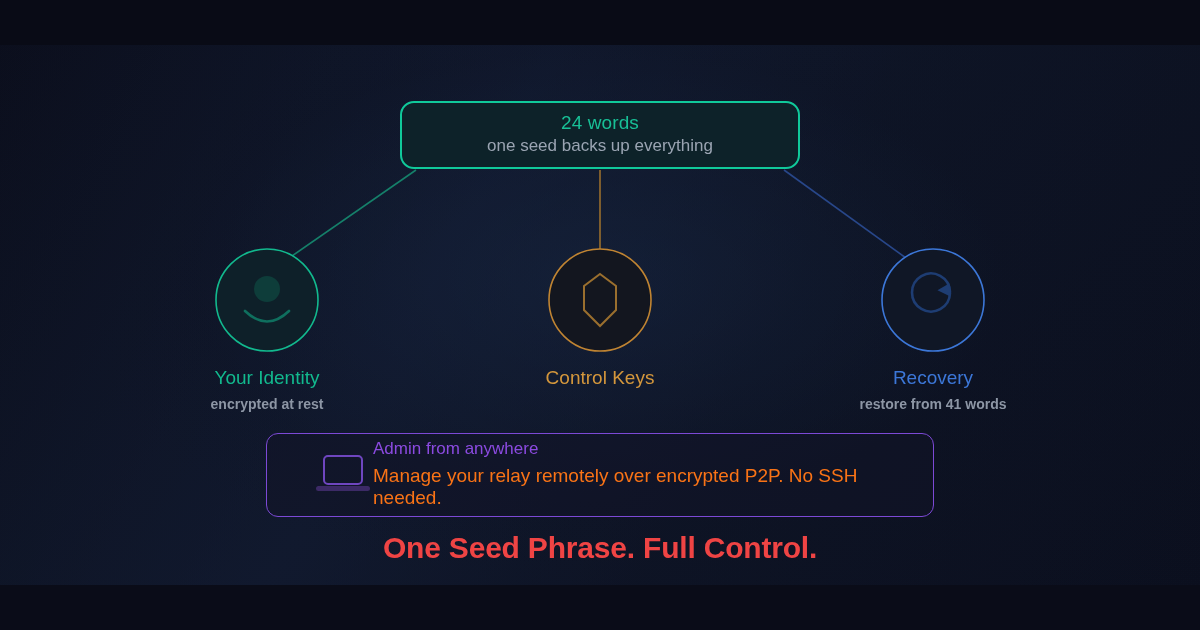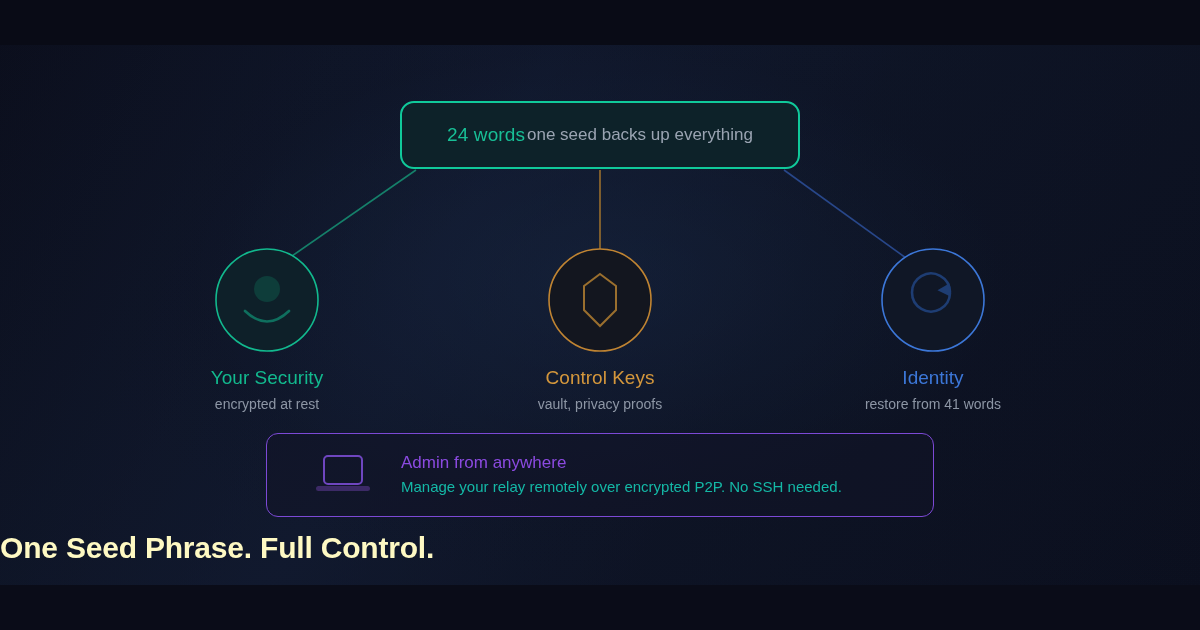--- a/index.html
+++ b/index.html
@@ -79,21 +79,21 @@
     position: absolute;
     left: 400px;
     top: 101px;
     width: 400px;
     height: 68px;
     box-sizing: border-box;
     border: 2px solid #10c99a;
     border-radius: 14px;
     background: #0d2229;
     display: flex;
-    flex-direction: row;
+    flex-direction: column;
     align-items: center;
     justify-content: center;
     gap: 2px;
   }
   .seed-title {
     color: #18bf96;
     font-size: 19px;
     letter-spacing: 0.1px;
     line-height: 1.1;
   }
@@ -117,20 +117,21 @@
   .node-label {
     margin-top: 15px;
     font-size: 19px;
     line-height: 1.15;
   }
   .node-desc {
     margin-top: 7px;
     font-size: 14px;
     color: #8d96a5;
     line-height: 1.2;
+    font-weight: bold;
   }
 
   #node-identity { left: 157px; top: 248px; }
   #node-keys     { left: 490px; top: 248px; }
   #node-recovery { left: 823px; top: 248px; }
 
   #node-identity .node-label { color: #12b98e; }
   #node-keys     .node-label { color: #d4973c; }
   #node-recovery .node-label { color: #3c77d8; }
 
@@ -141,42 +142,41 @@
     top: 433px;
     width: 668px;
     height: 84px;
     box-sizing: border-box;
     border: 1px solid #7c49d6;
     border-radius: 12px;
     background: rgba(19,20,40,0.55);
     display: flex;
     align-items: center;
     padding: 0 26px 0 46px;
-    gap: 28px;
   }
   .admin-text { display: flex; flex-direction: column; gap: 6px; }
   .admin-title {
     color: #8b4ae0;
     font-size: 17px;
     line-height: 1.1;
   }
   .admin-desc {
-    color: #14b8a6;
-    font-size: 15px;
+    color: #f97316;
+    font-size: 19px;
     line-height: 1.2;
   }
 
   
   .headline {
     position: absolute;
     left: 0;
     top: 531px;
     width: 100%;
-    text-align: left;
-    color: #fef9c3;
+    text-align: center;
+    color: #ef4444;
     font-size: 30px;
     font-weight: bold;
     letter-spacing: -0.2px;
   }
 </style>
 </head>
 <body>
 
 <div id="stage">
 
@@ -200,44 +200,43 @@
     </div>
 
     <div class="node" id="node-identity">
       <div class="circle-wrap">
         <svg viewBox="0 0 104 104" width="104" height="104">
           <circle cx="52" cy="52" r="51" fill="#0e2029" stroke="#12b98e" stroke-width="1.6"></circle>
           <circle cx="52" cy="41" r="13" fill="#0e3d3a"></circle>
           <path d="M30 63 Q52 84 74 63" fill="none" stroke="#0f6f5e" stroke-width="2.6" stroke-linecap="round"></path>
         </svg>
       </div>
-      <div class="node-label">Your Security</div>
+      <div class="node-label">Your Identity</div>
       <div class="node-desc">encrypted at rest</div>
     </div>
 
     <div class="node" id="node-keys">
       <div class="circle-wrap">
         <svg viewBox="0 0 104 104" width="104" height="104">
           <circle cx="52" cy="52" r="51" fill="#13161f" stroke="#c08432" stroke-width="1.6"></circle>
           <path d="M52 26 L68 38 L68 62 L52 78 L36 62 L36 38 Z" fill="none" stroke="#9a6f2e" stroke-width="2"></path>
         </svg>
       </div>
       <div class="node-label">Control Keys</div>
-      <div class="node-desc">vault, privacy proofs</div>
     </div>
 
     <div class="node" id="node-recovery">
       <div class="circle-wrap">
         <svg viewBox="0 0 104 104" width="104" height="104">
           <circle cx="52" cy="52" r="51" fill="#101726" stroke="#3c77d8" stroke-width="1.6"></circle>
           <path d="M69 44 A19 19 0 1 0 69 45" fill="none" stroke="#1e3d73" stroke-width="2.6" stroke-linecap="round"></path>
           <path d="M64 36 L72 48 L58 48 Z" fill="#1e3d73" transform="rotate(150 65 43)"></path>
         </svg>
       </div>
-      <div class="node-label">Identity</div>
+      <div class="node-label">Recovery</div>
       <div class="node-desc">restore from 41 words</div>
     </div>
 
     <div class="admin-panel">
       <div>
         <svg viewBox="0 0 60 44" width="60" height="44">
           <rect x="11" y="5" width="38" height="28" rx="4" ry="4" fill="none" stroke="#6f46c0" stroke-width="2"></rect>
           <rect x="3" y="35" width="54" height="5" rx="2.5" ry="2.5" fill="#3c2a66"></rect>
         </svg>
       </div>

